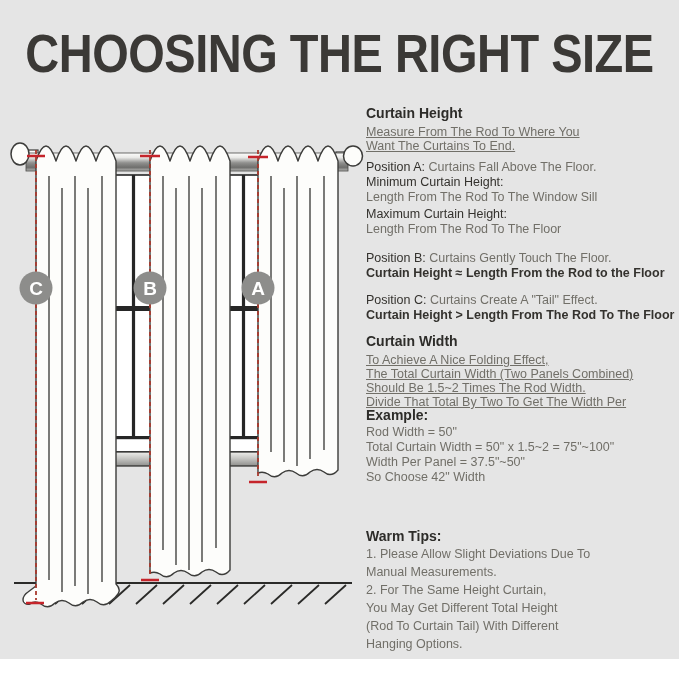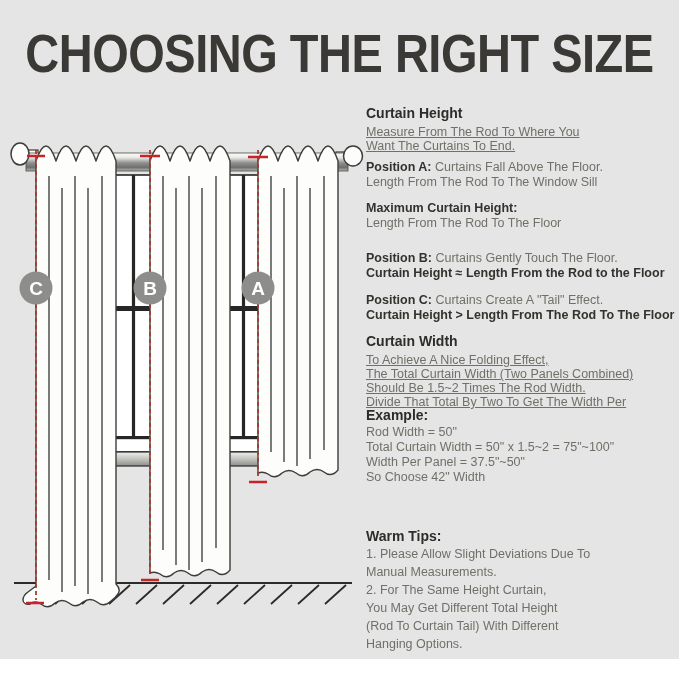--- a/index.html
+++ b/index.html
@@ -13,23 +13,23 @@
     text-align:center; font-size:47px; font-weight:700;
     color:#3b3936; letter-spacing:-0.5px; white-space:nowrap;
     transform:scaleY(1.13); transform-origin:center top;
   }
   .diagram { position:absolute; left:0; top:0; }
   .sec { position:absolute; left:366px; width:312px; }
   .hd  { font-size:14px; line-height:17px; font-weight:700; color:#2d2c29; margin-bottom:3px; }
   .ln  { font-size:12.5px; line-height:15px; color:#716f68; }
   .ln.tight { line-height:14px;text-decoration:underline; }
   .ln.loose { line-height:18px; }
-  .bold { font-weight:700; color:#34322e; }
+  .bold { font-weight:400; color:#34322e; }
   .formula { font-size:12.5px; line-height:15px; font-weight:700; color:#34322e; }
-  .gap5 { margin-top:11px; }
+  .gap5 { margin-top:2px; }
   .badge-letter {
     font-family:"Liberation Sans", sans-serif;
     font-size:19px; font-weight:700; fill:#ffffff;
     text-anchor:middle;
   }
 </style>
 </head>
 <body>
 
 <div class="page">
@@ -117,20 +117,21 @@
   </svg>
 
   <div class="sec" style="top:105px">
     <div class="hd">Curtain Height</div>
     <div class="ln tight">Measure From The Rod To Where You</div>
     <div class="ln tight">Want The Curtains To End.</div>
   </div>
 
   <div class="sec" style="top:160px">
     <div class="ln"><span class="bold">Position A:</span> <span>Curtains Fall Above The Floor.</span></div>
+    <div class="ln bold">Minimum Curtain Height:</div>
     <div class="ln">Length From The Rod To The Window Sill</div>
     <div class="ln bold gap5">Maximum Curtain Height:</div>
     <div class="ln">Length From The Rod To The Floor</div>
   </div>
 
   <div class="sec" style="top:251px">
     <div class="ln"><span class="bold">Position B:</span> <span>Curtains Gently Touch The Floor.</span></div>
     <div class="formula">Curtain Height ≈ Length From the Rod to the Floor</div>
   </div>
 

